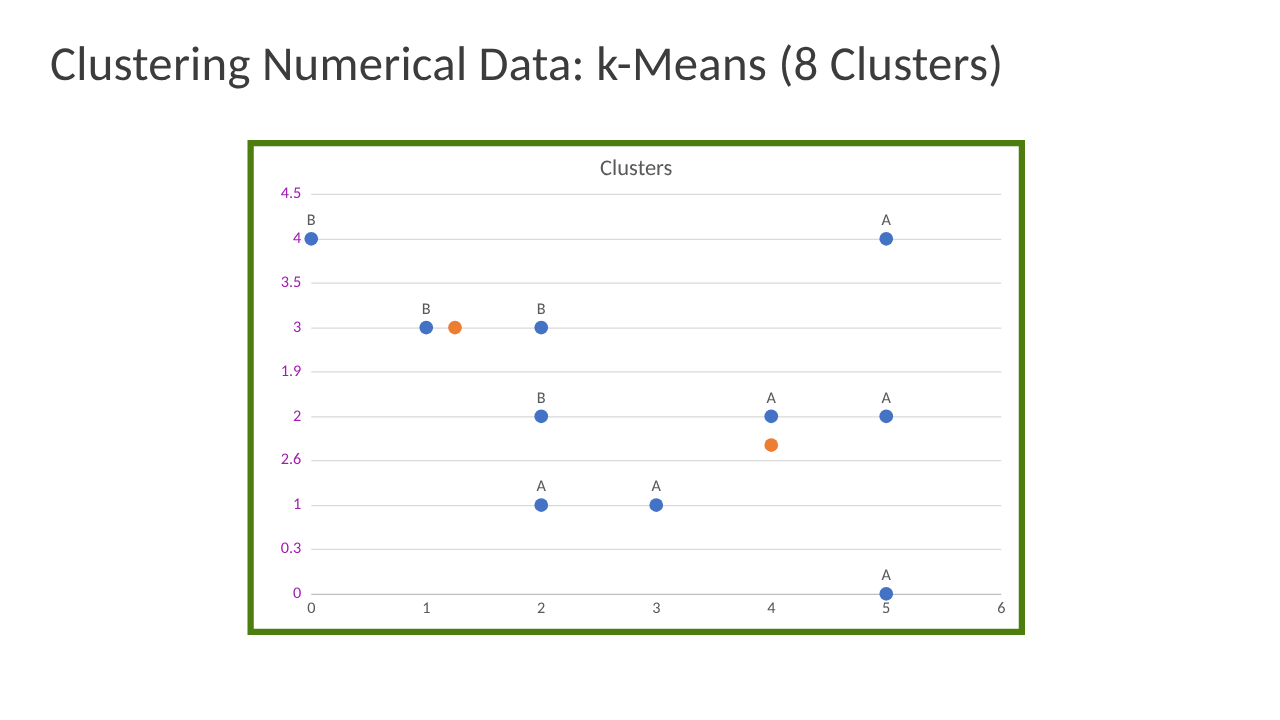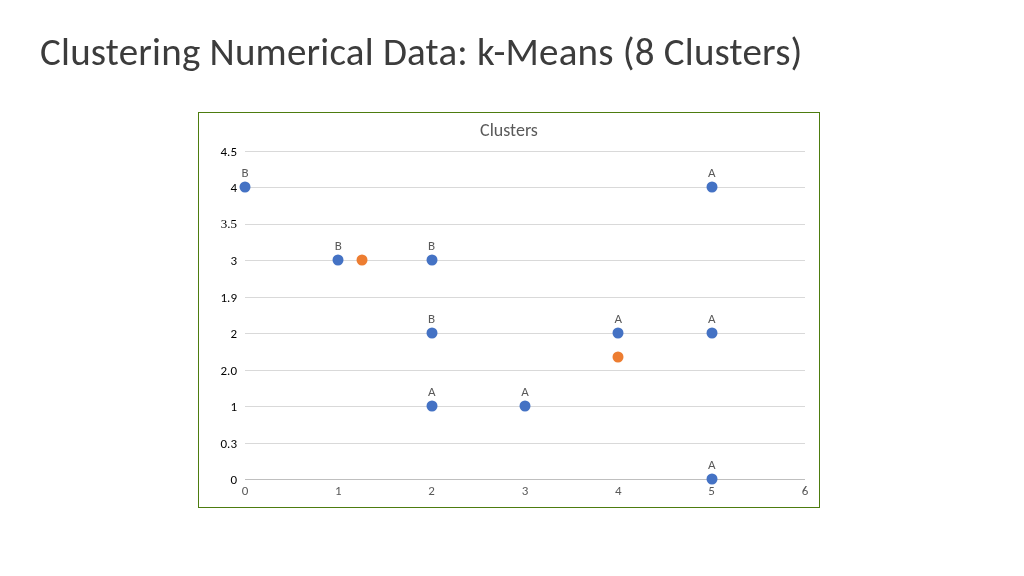--- a/index.html
+++ b/index.html
@@ -19,21 +19,21 @@
       font-weight: 400;
       color: #3c3c3c;
       letter-spacing: 0.2px;
     }
     .chart-frame {
       position: absolute;
       left: 198px;
       top: 112px;
       width: 622px;
       height: 396px;
-      border: 1px solid #4d7c0f;
+      border: 5px solid #4d7c0f;
     }
     .chart-title {
       position: absolute;
       top: 6px;
       left: 0; right: 0;
       text-align: center;
       font-size: 18px;
       color: #595959;
       font-weight: 400;
     }
@@ -50,21 +50,21 @@
       height: 0;
       border-top: 1px solid #d9d9d9;
     }
     .axis-x-line { border-top: 1px solid #bfbfbf; }
     .y-tick-label {
       position: absolute;
       right: 100%;
       padding-right: 8px;
       transform: translateY(-50%);
       font-size: 13px;
-      color: #000000;
+      color: #a21caf;
       white-space: nowrap;
     }
     .x-tick-label {
       position: absolute;
       top: 100%;
       padding-top: 4px;
       transform: translateX(-50%);
       font-size: 13px;
       color: #595959;
     }
@@ -93,29 +93,29 @@
 <div class="chart-frame">
   <div class="chart-title">Clusters</div>
   <div class="plot" id="plot">
       <div class="axis-x-line" style="top: 100%;"></div>
       <span class="y-tick-label" style="top: 100%;">0</span>
       <div class="gridline-h" style="top: 88.8889%;"></div>
       <span class="y-tick-label" style="top: 88.8889%;">0.3</span>
       <div class="gridline-h" style="top: 77.7778%;"></div>
       <span class="y-tick-label" style="top: 77.7778%;">1</span>
       <div class="gridline-h" style="top: 66.6667%;"></div>
-      <span class="y-tick-label" style="top: 66.6667%;">2.0</span>
+      <span class="y-tick-label" style="top: 66.6667%;">2.6</span>
       <div class="gridline-h" style="top: 55.5556%;"></div>
       <span class="y-tick-label" style="top: 55.5556%;">2</span>
       <div class="gridline-h" style="top: 44.4444%;"></div>
       <span class="y-tick-label" style="top: 44.4444%;">1.9</span>
       <div class="gridline-h" style="top: 33.3333%;"></div>
       <span class="y-tick-label" style="top: 33.3333%;">3</span>
       <div class="gridline-h" style="top: 22.2222%;"></div>
-      <span class="y-tick-label" style="top: 22.2222%; font-family: Liberation Serif, serif;">3.5</span>
+      <span class="y-tick-label" style="top: 22.2222%;">3.5</span>
       <div class="gridline-h" style="top: 11.1111%;"></div>
       <span class="y-tick-label" style="top: 11.1111%;">4</span>
       <div class="gridline-h" style="top: 0%;"></div>
       <span class="y-tick-label" style="top: 0%;">4.5</span>
       <span class="x-tick-label" style="left: 0%;">0</span>
       <span class="x-tick-label" style="left: 16.6667%;">1</span>
       <span class="x-tick-label" style="left: 33.3333%;">2</span>
       <span class="x-tick-label" style="left: 50%;">3</span>
       <span class="x-tick-label" style="left: 66.6667%;">4</span>
       <span class="x-tick-label" style="left: 83.3333%;">5</span>

